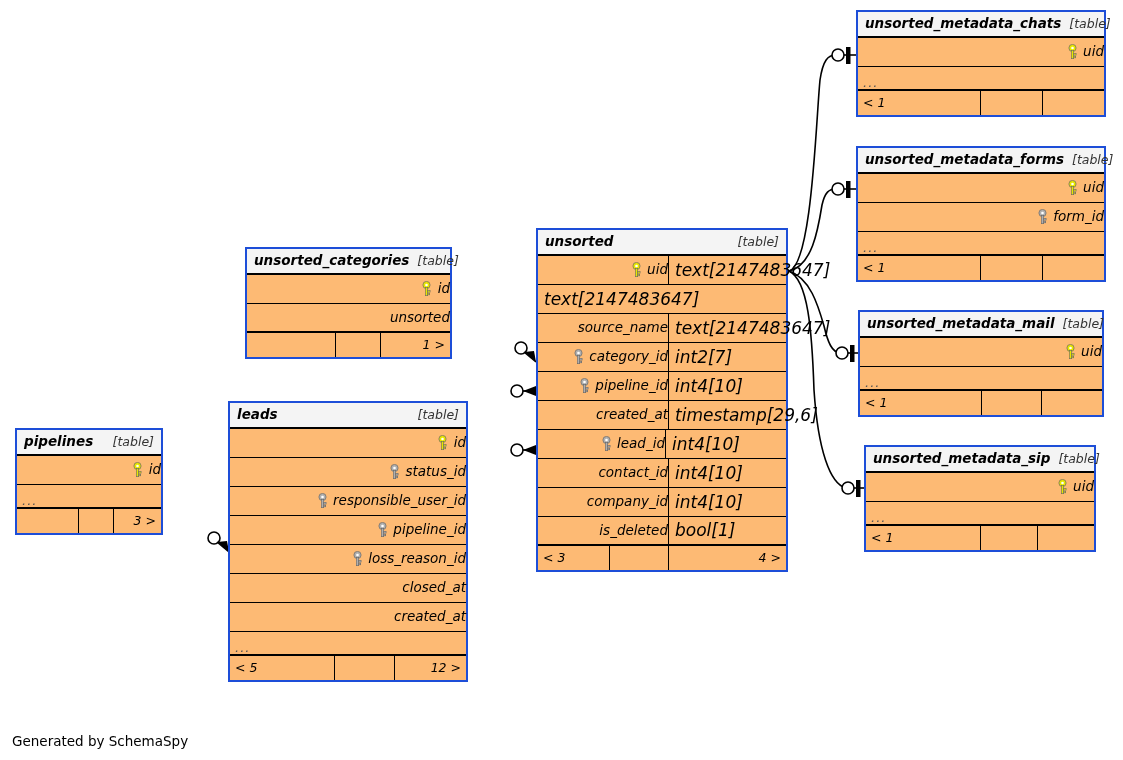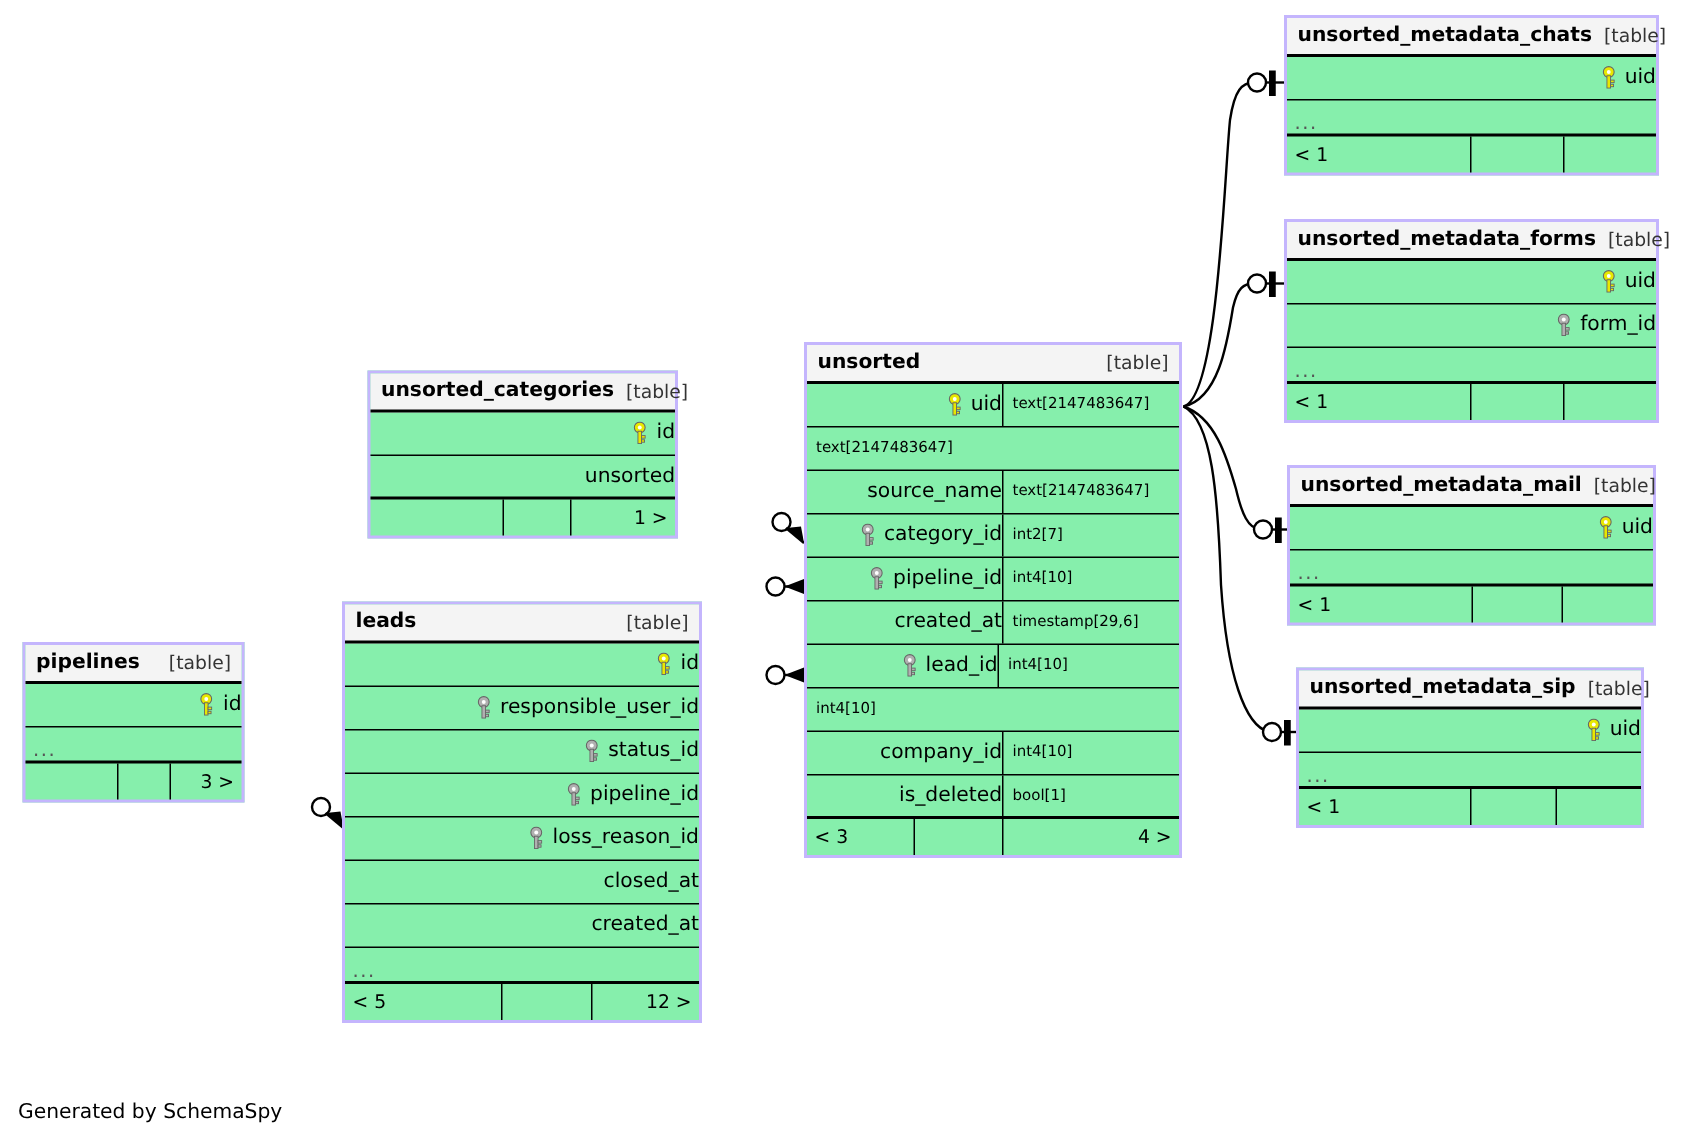--- a/index.html
+++ b/index.html
@@ -28,25 +28,26 @@
     position: absolute;
     left: 0; top: 0;
     width: 1123px;
     height: 760px;
     pointer-events: none;
   }
 
   
   .table-box {
     position: absolute;
-    background: #86efac;
-    border: 2px solid #c4b5fd;
+    background: #fdba74;
+    border: 2px solid #1d4ed8;
     box-sizing: border-box;
     font-size: 13px;
     line-height: 1;
+    font-style: italic;
   }
   .tbl-header {
     display: flex;
     align-items: center;
     justify-content: space-between;
     background: #f4f4f4;
     border-bottom: 2px solid #000000;
     padding: 0 7px;
     height: 26px;
     box-sizing: border-box;
@@ -87,21 +88,21 @@
     flex: 0 0 auto;
     border-right: 1px solid #000000;
   }
   .col-type {
     flex: 1 1 auto;
     height: 100%;
     display: flex;
     align-items: center;
     padding-left: 6px;
     box-sizing: border-box;
-    font-size: 10px;
+    font-size: 17px;
     white-space: nowrap;
   }
   .col-label {
     font-size: 13.5px;
     white-space: nowrap;
   }
 
   
   .key-slot {
     width: 22px;
@@ -407,20 +408,24 @@
                 <rect x="4.3" y="6.5" width="2.4" height="8.2" fill="#b0b0b0" stroke="#666" stroke-width="0.6"></rect>
                 <rect x="6.7" y="9.4" width="2.4" height="1.7" fill="#b0b0b0" stroke="#666" stroke-width="0.6"></rect>
                 <rect x="6.7" y="12.2" width="2.0" height="1.6" fill="#b0b0b0" stroke="#666" stroke-width="0.6"></rect>
               </svg>
             </span>
             <span class="col-label">lead_id</span>
           </div>
           <div class="col-type">int4[10]</div>
         </div>
         <div class="tbl-row">
+          <div class="col-name has-type" style="width: 131px;">
+            <span class="key-slot"></span>
+            <span class="col-label">contact_id</span>
+          </div>
           <div class="col-type">int4[10]</div>
         </div>
         <div class="tbl-row">
           <div class="col-name has-type" style="width: 131px;">
             <span class="key-slot"></span>
             <span class="col-label">company_id</span>
           </div>
           <div class="col-type">int4[10]</div>
         </div>
         <div class="tbl-row last-col-row">
@@ -490,35 +495,35 @@
           <div class="col-name">
             <span class="key-slot">
               <svg width="11" height="16" viewBox="0 0 11 16">
                 <circle cx="5.5" cy="4" r="3.6" fill="#b0b0b0" stroke="#666" stroke-width="0.7"></circle>
                 <circle cx="5.5" cy="4" r="1.3" fill="#ffffff"></circle>
                 <rect x="4.3" y="6.5" width="2.4" height="8.2" fill="#b0b0b0" stroke="#666" stroke-width="0.6"></rect>
                 <rect x="6.7" y="9.4" width="2.4" height="1.7" fill="#b0b0b0" stroke="#666" stroke-width="0.6"></rect>
                 <rect x="6.7" y="12.2" width="2.0" height="1.6" fill="#b0b0b0" stroke="#666" stroke-width="0.6"></rect>
               </svg>
             </span>
+            <span class="col-label">status_id</span>
+          </div>
+        </div>
+        <div class="tbl-row">
+          <div class="col-name">
+            <span class="key-slot">
+              <svg width="11" height="16" viewBox="0 0 11 16">
+                <circle cx="5.5" cy="4" r="3.6" fill="#b0b0b0" stroke="#666" stroke-width="0.7"></circle>
+                <circle cx="5.5" cy="4" r="1.3" fill="#ffffff"></circle>
+                <rect x="4.3" y="6.5" width="2.4" height="8.2" fill="#b0b0b0" stroke="#666" stroke-width="0.6"></rect>
+                <rect x="6.7" y="9.4" width="2.4" height="1.7" fill="#b0b0b0" stroke="#666" stroke-width="0.6"></rect>
+                <rect x="6.7" y="12.2" width="2.0" height="1.6" fill="#b0b0b0" stroke="#666" stroke-width="0.6"></rect>
+              </svg>
+            </span>
             <span class="col-label">responsible_user_id</span>
-          </div>
-        </div>
-        <div class="tbl-row">
-          <div class="col-name">
-            <span class="key-slot">
-              <svg width="11" height="16" viewBox="0 0 11 16">
-                <circle cx="5.5" cy="4" r="3.6" fill="#b0b0b0" stroke="#666" stroke-width="0.7"></circle>
-                <circle cx="5.5" cy="4" r="1.3" fill="#ffffff"></circle>
-                <rect x="4.3" y="6.5" width="2.4" height="8.2" fill="#b0b0b0" stroke="#666" stroke-width="0.6"></rect>
-                <rect x="6.7" y="9.4" width="2.4" height="1.7" fill="#b0b0b0" stroke="#666" stroke-width="0.6"></rect>
-                <rect x="6.7" y="12.2" width="2.0" height="1.6" fill="#b0b0b0" stroke="#666" stroke-width="0.6"></rect>
-              </svg>
-            </span>
-            <span class="col-label">status_id</span>
           </div>
         </div>
         <div class="tbl-row">
           <div class="col-name">
             <span class="key-slot">
               <svg width="11" height="16" viewBox="0 0 11 16">
                 <circle cx="5.5" cy="4" r="3.6" fill="#b0b0b0" stroke="#666" stroke-width="0.7"></circle>
                 <circle cx="5.5" cy="4" r="1.3" fill="#ffffff"></circle>
                 <rect x="4.3" y="6.5" width="2.4" height="8.2" fill="#b0b0b0" stroke="#666" stroke-width="0.6"></rect>
                 <rect x="6.7" y="9.4" width="2.4" height="1.7" fill="#b0b0b0" stroke="#666" stroke-width="0.6"></rect>

